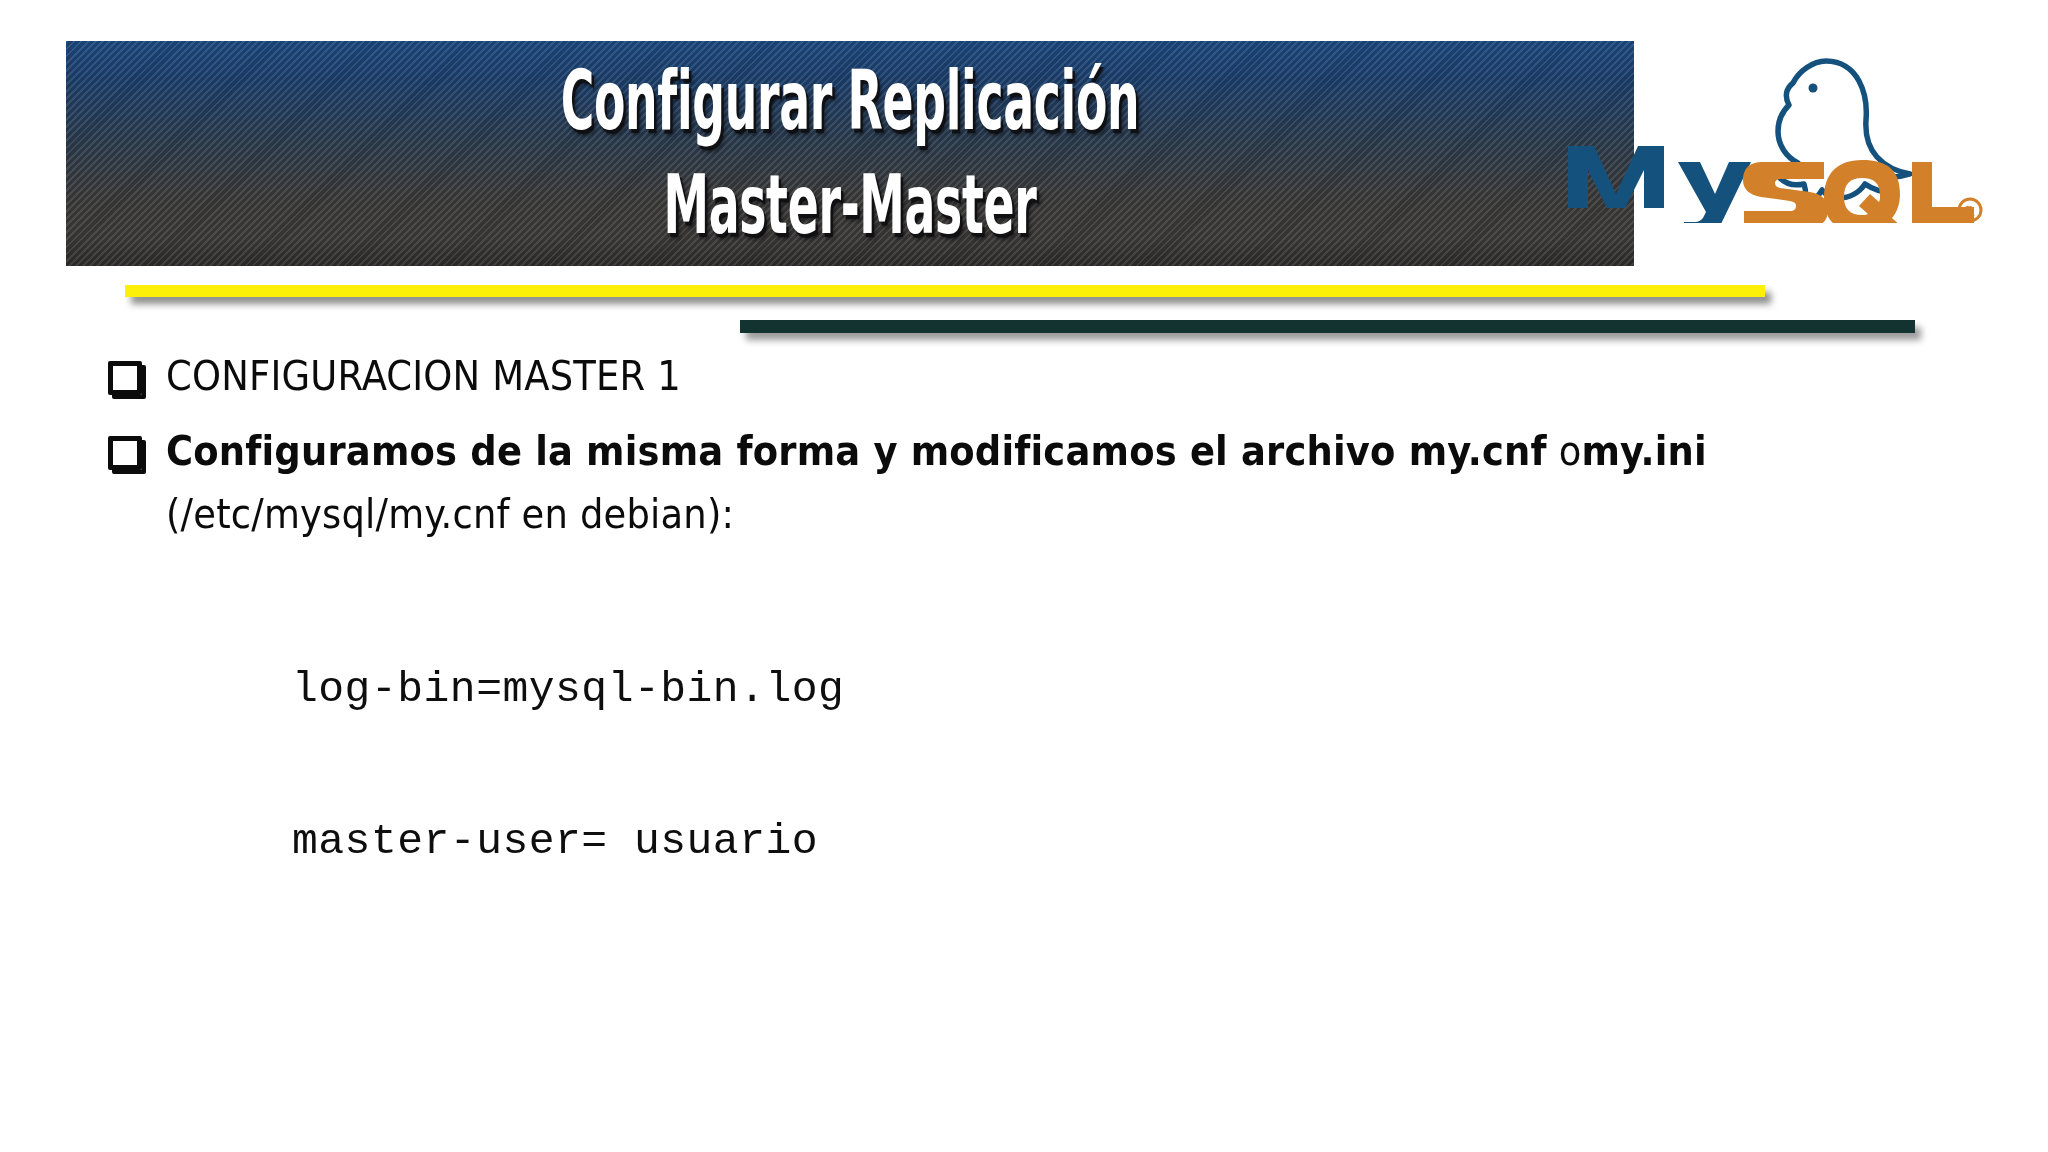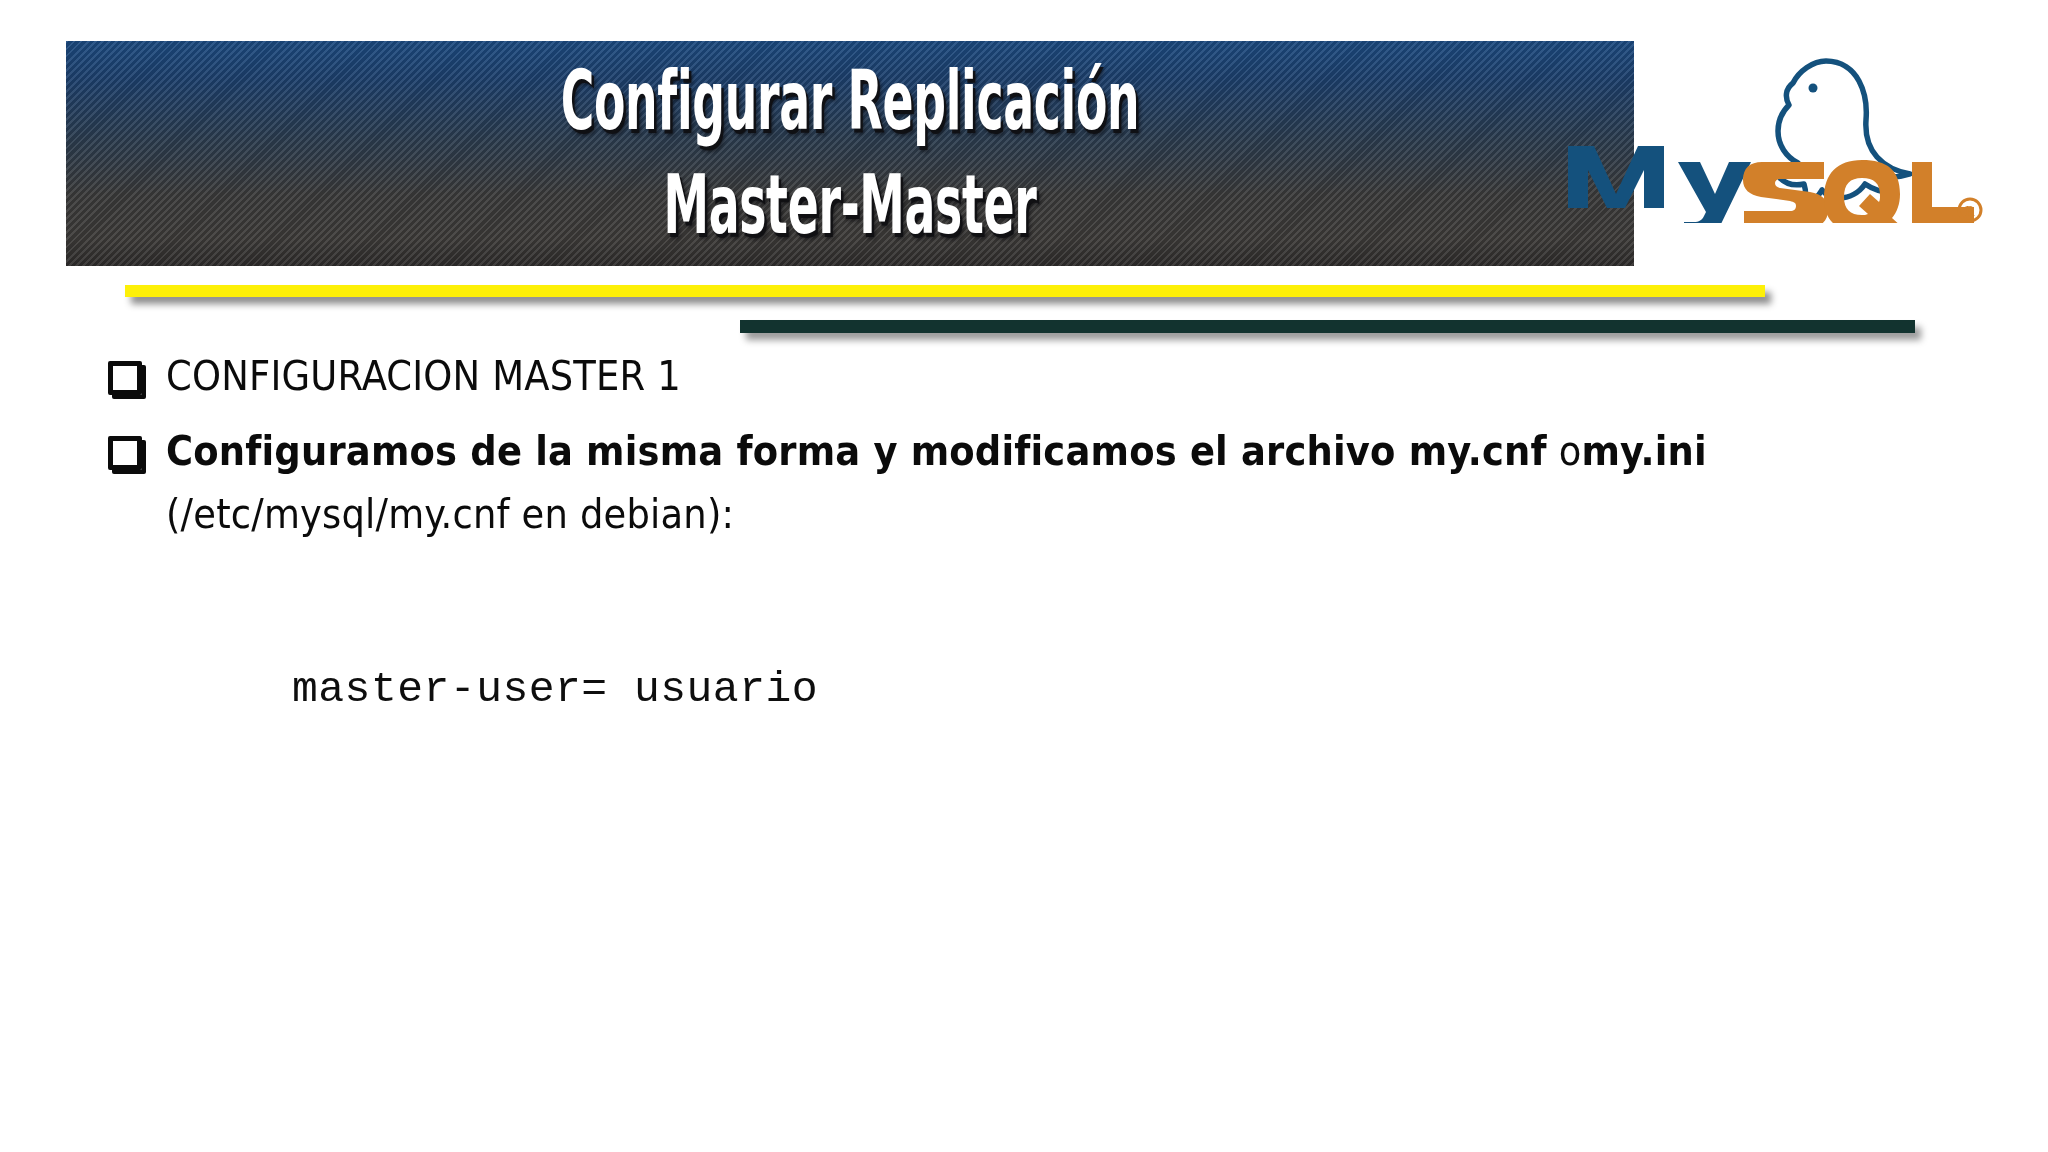--- a/index.html
+++ b/index.html
@@ -205,20 +205,21 @@
     <span class="bullet-glyph"></span>
     <span class="bullet-text regular">CONFIGURACION MASTER 1</span>
   </div>
 
   <div class="bullet-row row-2">
     <span class="bullet-glyph"></span>
     <span class="bullet-text bold"><span class="bd">Configuramos de la misma forma y modificamos el archivo </span><span class="bd">my.cnf</span><span class="rg"> o</span><span class="bd">my.ini</span><span class="rg"> (/etc/mysql/my.cnf en debian):</span></span>
   </div>
 
   <div class="code-block">
+    <span class="code-line">log-bin=mysql-bin.log</span>
     <span class="code-line">master-user= usuario</span>
     
     
     
     
   </div>
 
 </div>
 
 </body></html>

